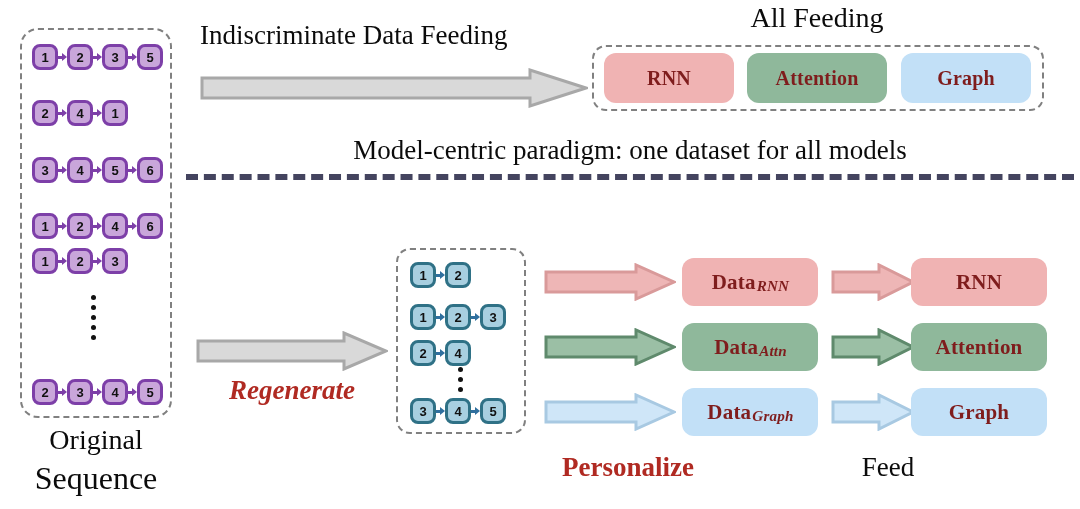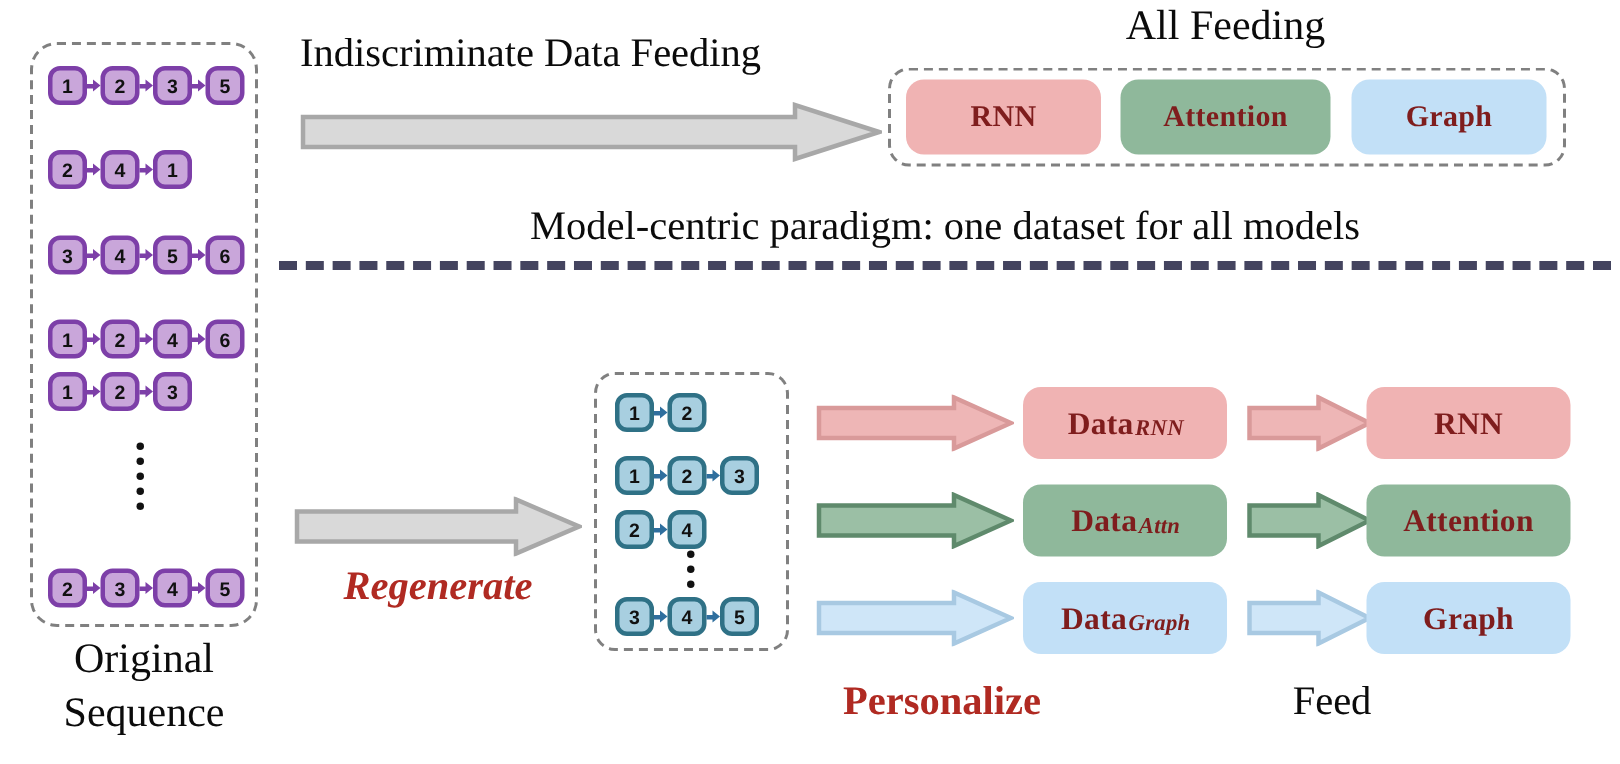--- a/index.html
+++ b/index.html
@@ -197,21 +197,21 @@
 
   <div class="vdots" style="left:91px;top:292px;">
     <i></i>
       <i></i>
       <i></i>
       <i></i>
       <i></i>
   </div>
 
   <div class="txt serif" style="left:96px;top:424px;font-size:28px;transform:translateX(-50%);">Original</div>
-  <div class="txt serif" style="left:96px;top:460px;font-size:28px;transform:translateX(-50%);">Sequence</div>
+  <div class="txt serif" style="left:96px;top:460px;font-size:32px;transform:translateX(-50%);">Sequence</div>
 
   <div class="txt serif" style="left:200px;top:20px;font-size:27px;">Indiscriminate Data Feeding</div>
 
   <svg class="arrowsvg" width="388" height="40" viewBox="0 0 388 40" style="left:200px;top:68px;">
     <polygon points="2,10 330,10 330,2 386,20 330,38 330,30 2,30" fill="#d9d9d9" stroke="#a8a8a8" stroke-width="3" stroke-linejoin="miter"></polygon>
   </svg>
 
   <div class="txt serif" style="left:817px;top:2px;font-size:28px;transform:translateX(-50%);">All Feeding</div>
 
   <div class="dashbox" style="left:592px;top:45px;width:452px;height:66px;border-radius:14px;"></div>

